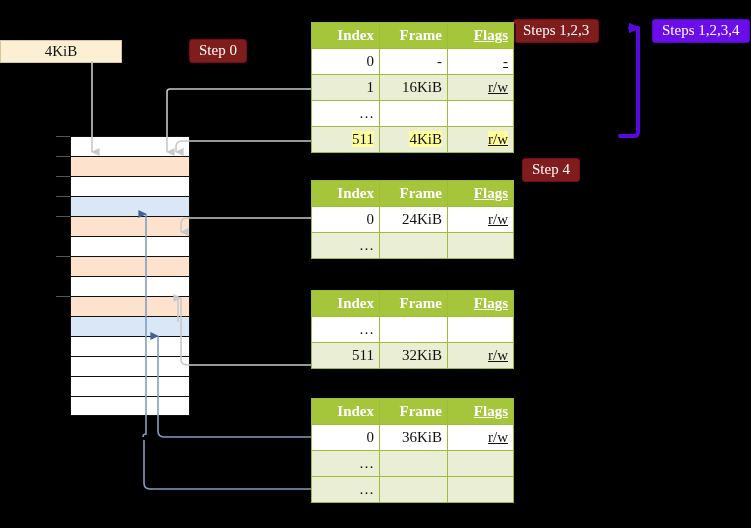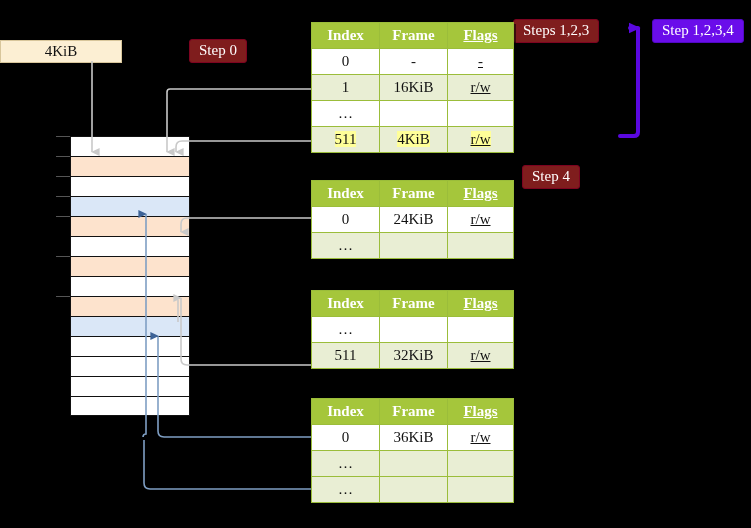--- a/index.html
+++ b/index.html
@@ -40,21 +40,21 @@
     background:#ffffff;
     box-shadow:2px 2px 0 rgba(0,0,0,.55);
     table-layout:fixed;
   }
   .ptable th,.ptable td{
     border:1px solid #9bbd3a;
     font-size:15px;
     padding:2px 5px 3px 5px;
     height:20px;
     vertical-align:middle;
-    text-align:center;
+    text-align:right;
     overflow:hidden;
     white-space:nowrap;
   }
   .ptable th{
     background:#a5c63b;
     color:#ffffff;
     font-weight:bold;
   }
   .ptable td{background:#ffffff;}
   .ptable tr.alt td{background:#e9eed4;}
@@ -93,24 +93,24 @@
 
   <div class="badge badge-red" style="left:189px;top:39px;">
     <span>Step 0</span>
   </div>
 
   <div class="badge badge-red" style="left:513px;top:19px;">
     <span>Steps 1,2,3</span>
   </div>
 
   <div class="badge badge-blue" style="left:652px;top:19px;">
-    <span>Step 1,2,3,4</span>
-  </div>
-
-  <div class="badge badge-red" style="left:522px;top:165px;">
+    <span>Steps 1,2,3,4</span>
+  </div>
+
+  <div class="badge badge-red" style="left:522px;top:158px;">
     <span>Step 4</span>
   </div>
 
   <div class="memgrid" style="left:70px;top:136px;width:121px;height:281px;">
       <div class="memrow" style="top: 0px;"></div>
       <div class="memrow orange" style="top: 20px;"></div>
       <div class="memrow" style="top: 40px;"></div>
       <div class="memrow blue" style="top: 60px;"></div>
       <div class="memrow orange" style="top: 80px;"></div>
       <div class="memrow" style="top: 100px;"></div>

